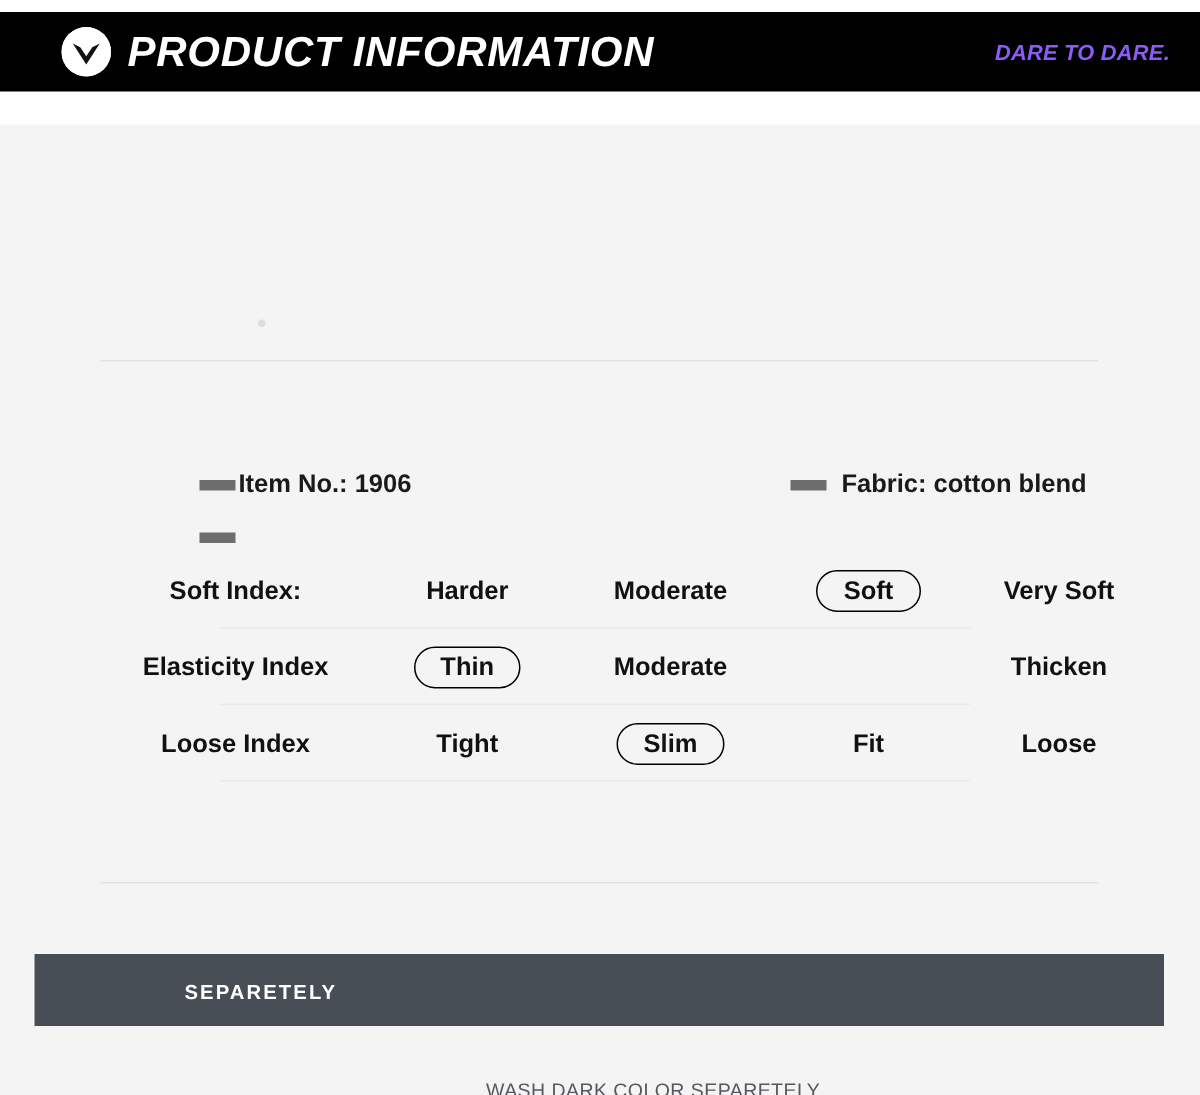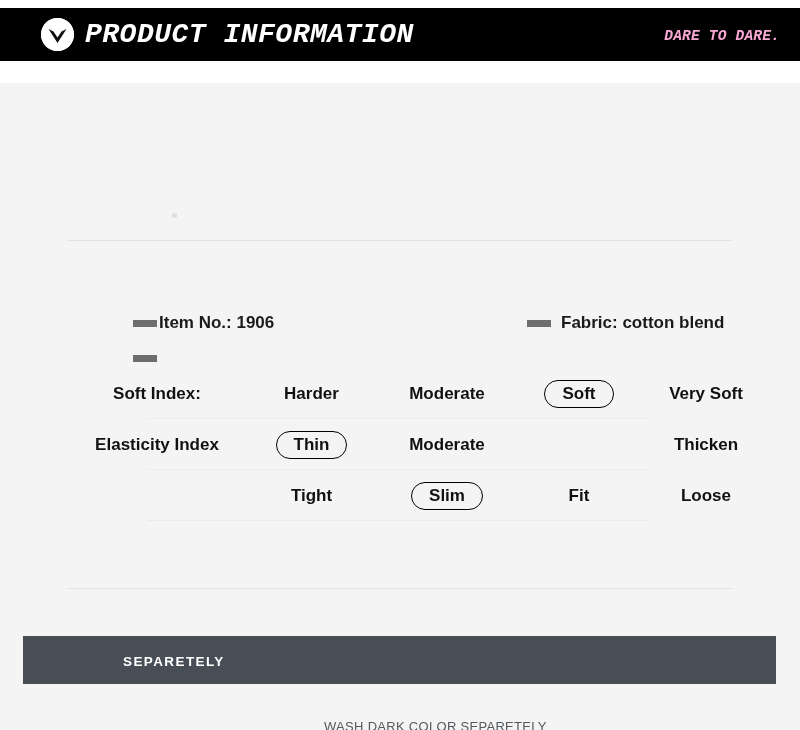--- a/index.html
+++ b/index.html
@@ -18,21 +18,20 @@
   
   .header {
     position: absolute;
     top: 8px;
     left: 0;
     width: 800px;
     height: 53px;
     background: #000000;
     display: flex;
     align-items: center;
-    font-family: Liberation Mono, monospace;
   }
   .logo-wrap {
     position: absolute;
     left: 41px;
     top: 10px;
     width: 33px;
     height: 33px;
   }
   .logo-oval {
     width: 33px;
@@ -50,21 +49,21 @@
     font-size: 28px;
     font-style: italic;
     font-weight: bold;
     letter-spacing: 0.5px;
     white-space: nowrap;
   }
   .header-tagline {
     position: absolute;
     right: 20px;
     top: 20px;
-    color: #f9a8d4;
+    color: #8b5cf6;
     font-size: 14.5px;
     font-style: italic;
     font-weight: bold;
     letter-spacing: 0.2px;
     white-space: nowrap;
   }
 
   
   .panel {
     position: absolute;
@@ -278,20 +277,21 @@
       <div class="cell c2">
           <span>Moderate</span>
         </div>
       <div class="cell c4">
           <span>Thicken</span>
         </div>
       <div class="divider"></div>
     </div>
 
     <div class="trow">
+      <div class="cell label c0">Loose Index</div>
       <div class="cell c1">
           <span>Tight</span>
         </div>
       <div class="cell c2">
           <span class="pill">Slim</span>
         </div>
       <div class="cell c3">
           <span>Fit</span>
         </div>
       <div class="cell c4">

